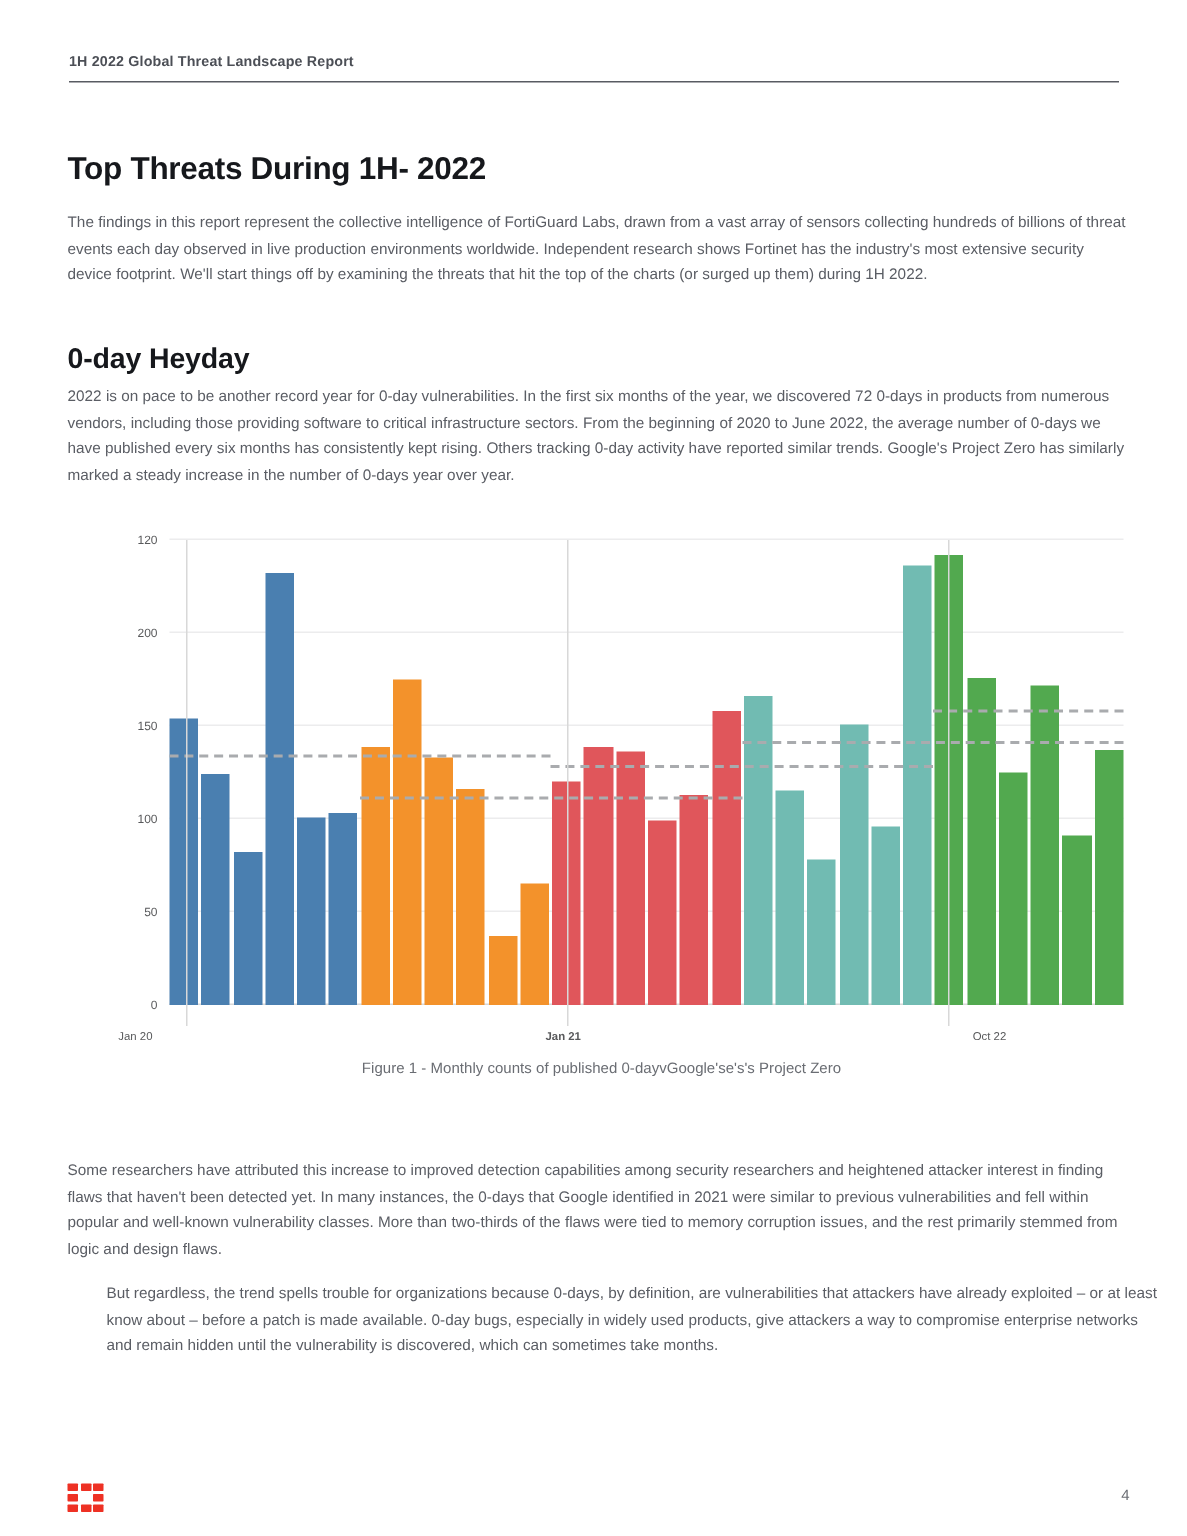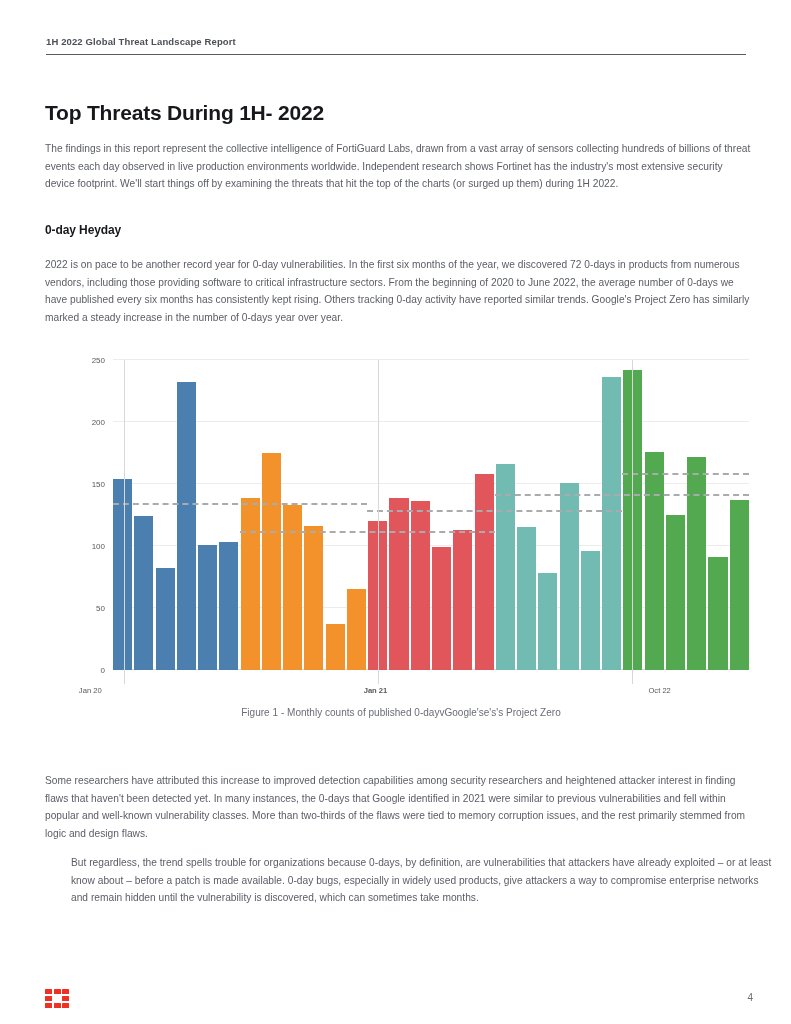--- a/index.html
+++ b/index.html
@@ -42,21 +42,21 @@
     top: 87px;
     font-size: 21px;
     font-weight: bold;
     letter-spacing: -0.2px;
     color: #16181c;
   }
   .h2 {
     position: absolute;
     left: 45px;
     top: 213px;
-    font-size: 12px;
+    font-size: 19px;
     font-weight: bold;
     letter-spacing: -0.1px;
     color: #16181c;
   }
   .para {
     position: absolute;
     left: 45px;
     width: 707px;
     font-size: 10.2px;
     line-height: 17.6px;
@@ -187,21 +187,21 @@
 
   <p class="para" id="p-zeroday">2022 is on pace to be another record year for 0-day vulnerabilities. In the first six months of the year, we discovered 72 0-days in products from numerous vendors, including those providing software to critical infrastructure sectors. From the beginning of 2020 to June 2022, the average number of 0-days we have published every six months has consistently kept rising. Others tracking 0-day activity have reported similar trends. Google's Project Zero has similarly marked a steady increase in the number of 0-days year over year.</p>
 
   <div class="chart-wrap">
     <div class="yaxis-labels" id="y-labels">
         <div class="ytick-label" style="top: 310px;">0</div>
         <div class="ytick-label" style="top: 248px;">50</div>
         <div class="ytick-label" style="top: 186px;">100</div>
         <div class="ytick-label" style="top: 124px;">150</div>
         <div class="ytick-label" style="top: 62px;">200</div>
-        <div class="ytick-label" style="top: 0px;">250</div>
+        <div class="ytick-label" style="top: 0px;">120</div>
       </div>
     <div class="plot" id="plot">
       <div id="gridlines">
           <div class="gridline base" style="bottom: 0px;"></div>
           <div class="gridline" style="bottom: 62px;"></div>
           <div class="gridline" style="bottom: 124px;"></div>
           <div class="gridline" style="bottom: 186px;"></div>
           <div class="gridline" style="bottom: 248px;"></div>
           <div class="gridline" style="bottom: 310px;"></div>
         </div>

